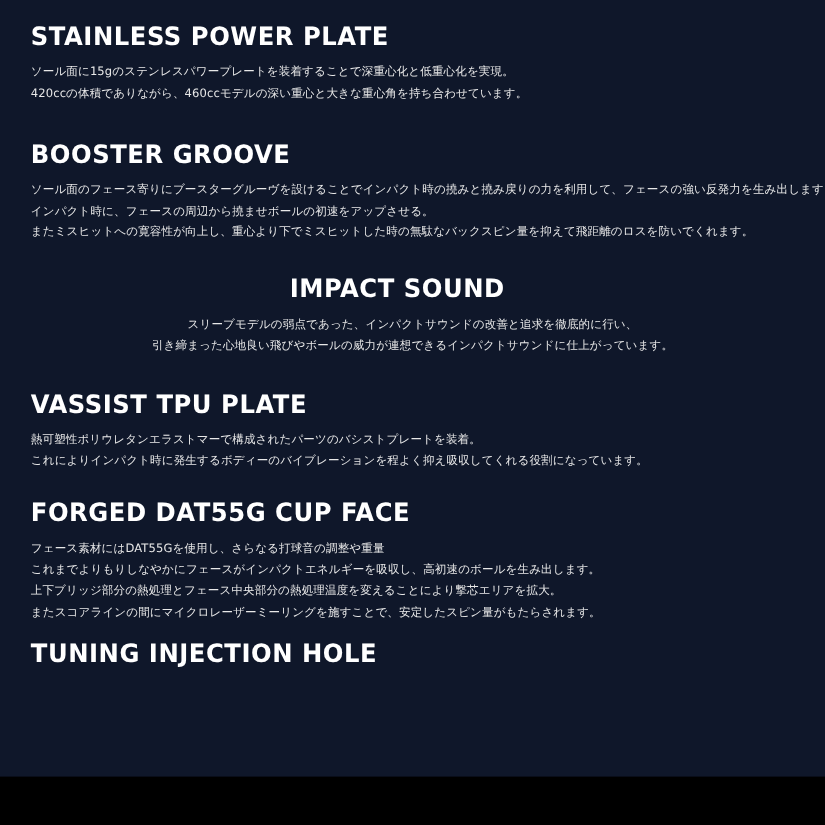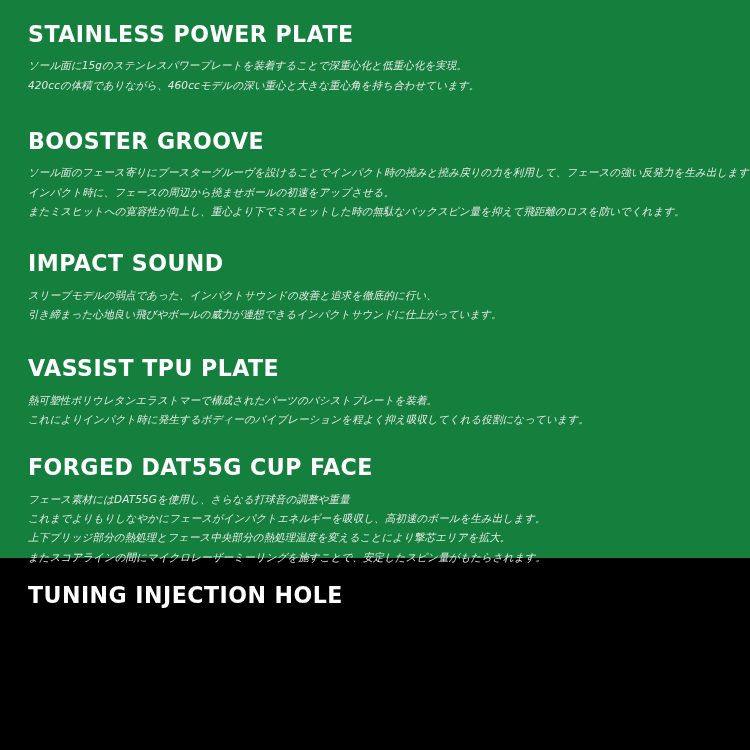--- a/index.html
+++ b/index.html
@@ -9,22 +9,22 @@
   }
   body {
     width: 750px;
     height: 750px;
     overflow: hidden;
     font-family: "Liberation Sans", sans-serif;
     color: #ffffff;
   }
   .page {
     width: 750px;
-    height: 558px;
-    background: #15803d;
+    height: 706px;
+    background: #0f172a;
     box-sizing: border-box;
     padding: 22px 28px 0 28px;
     position: relative;
   }
   .section {
     margin-bottom: 26px;
   }
   .section-title {
     font-family: "DejaVu Sans", sans-serif;
     font-weight: bold;
@@ -40,26 +40,25 @@
   .section-body {
     font-family: "DejaVu Sans", sans-serif;
     font-size: 10.5px;
     line-height: 1.85;
     color: #e8e8e8;
     letter-spacing: 0.1px;
   }
   .section-body .line {
     display: block;
     white-space: nowrap;
-    font-style: italic;
   }
   
   .s-stainless { margin-bottom: 34px; }
   .s-booster   { margin-bottom: 30px; }
-  .s-impact    { margin-bottom: 32px; }
+  .s-impact    { margin-bottom: 32px; text-align: center; }
   .s-vassist   { }
   .s-forged    { margin-bottom: 16px; }
   .s-tuning    { margin-bottom: 0; }
 </style>
 </head>
 <body>
 
 <div class="page">
 
   <div class="section s-stainless">

